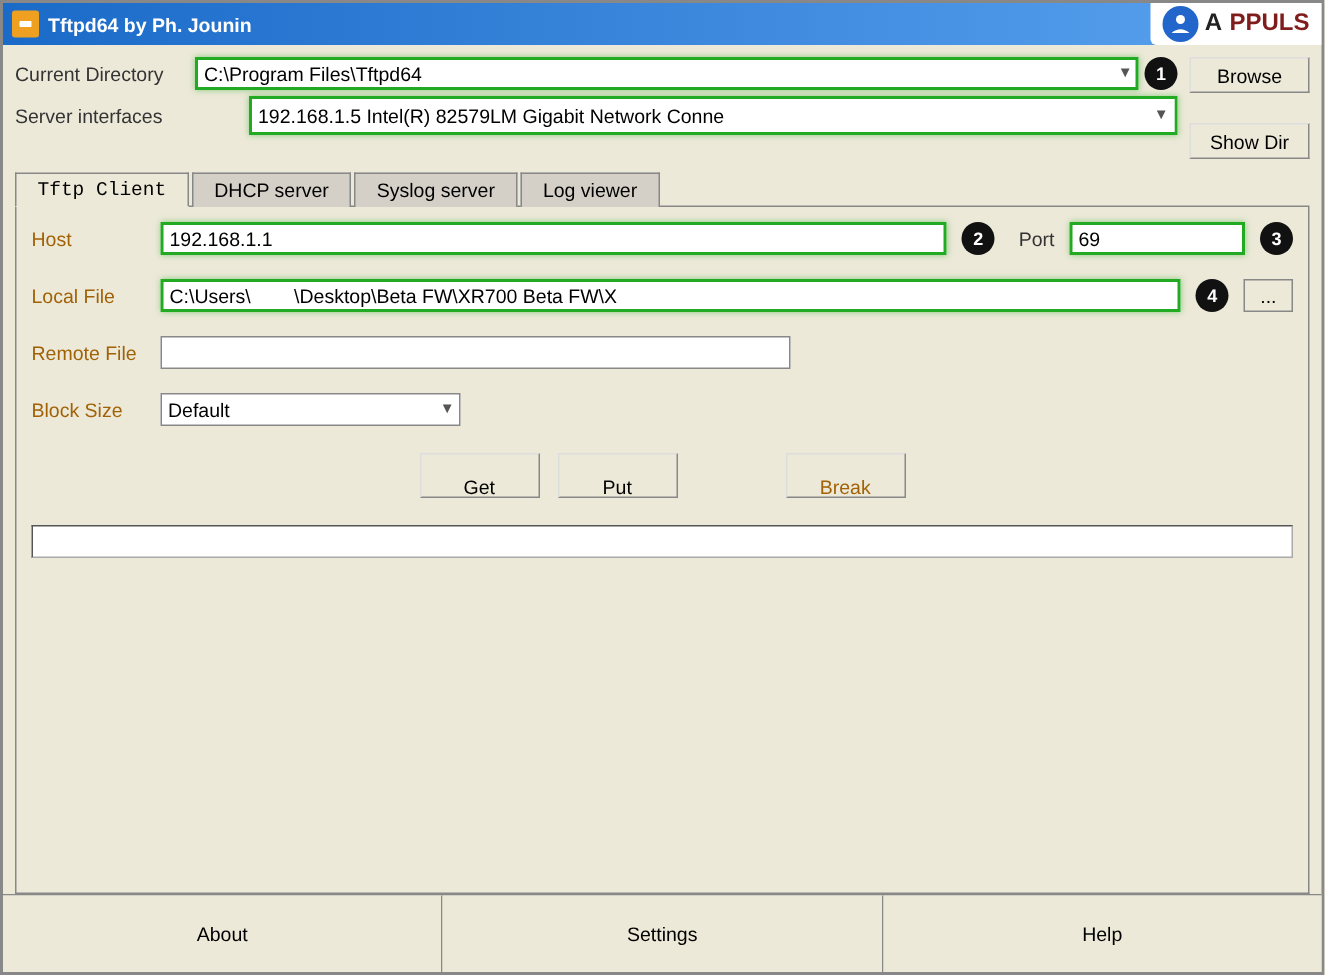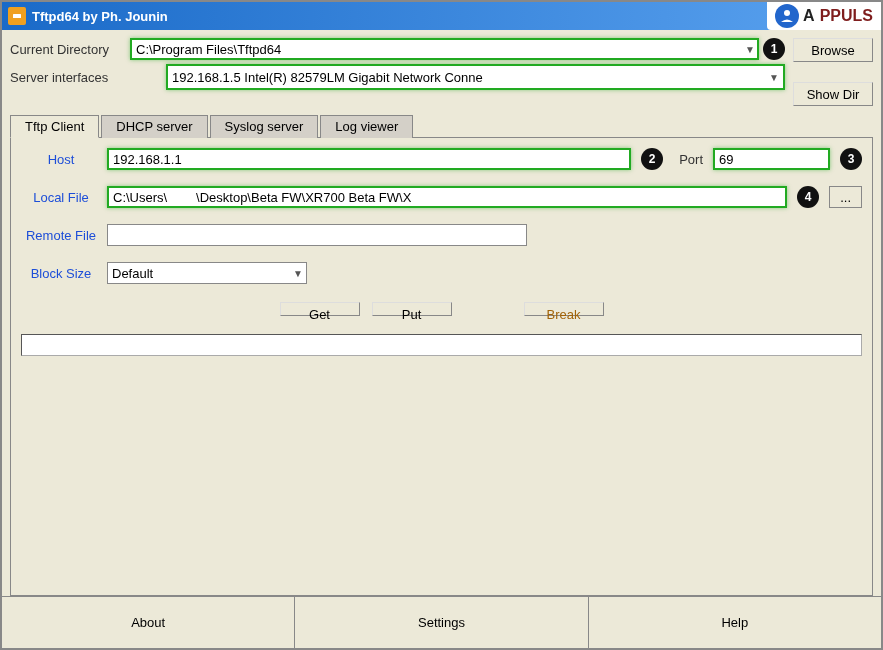--- a/index.html
+++ b/index.html
@@ -96,20 +96,21 @@
       background: #d4d0c8;
       margin-right: 2px;
       position: relative;
       top: 1px;
     }
 
     .tab.active {
       background: #ece9d8;
       border-bottom: 1px solid #ece9d8;
       z-index: 2;
+      font-family: Liberation Mono, monospace;
     }
 
     .tab-content {
       border: 1px solid #888;
       border-top: none;
       padding: 10px 10px;
       flex: 1;
       background: #ece9d8;
       display: flex;
       flex-direction: column;
@@ -117,23 +118,23 @@
     }
 
     .host-row {
       display: flex;
       align-items: center;
       gap: 6px;
     }
 
     .host-label {
       width: 80px;
-      text-align: center;
-      font-size: 13px;
-      color: #1d4ed8;
+      text-align: left;
+      font-size: 13px;
+      color: #a16207;
       flex-shrink: 0;
     }
 
     .host-input {
       flex: 1;
       height: 22px;
       border: 2px solid #22aa22;
       background: white;
       padding: 0 4px;
       font-size: 13px;
@@ -200,21 +201,21 @@
 
     .action-btn {
       min-width: 80px;
       height: 14px;
       background: #ece9d8;
       border: 1px solid #888;
       border-top-color: #ddd;
       border-left-color: #ddd;
       font-size: 13px;
       cursor: pointer;
-      padding: 4px 20px;
+      padding: 14px 20px;
     }
 
     .progress-bar {
       height: 22px;
       border: 1px inset #888;
       background: white;
       margin-top: 6px;
     }
 
     .footer {

